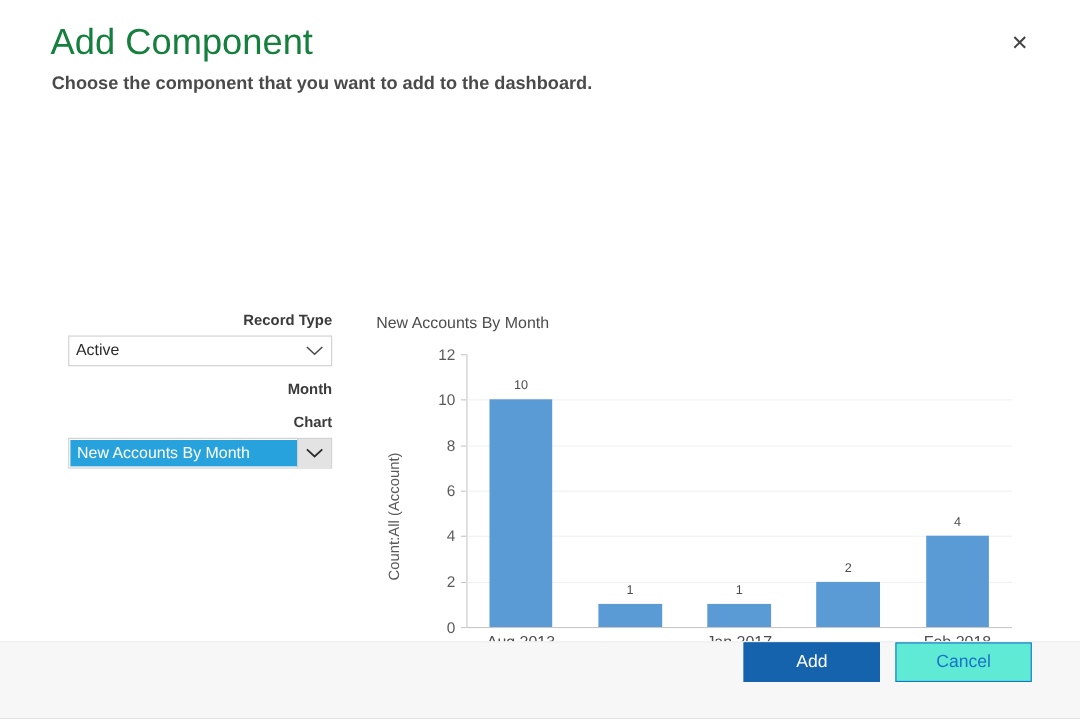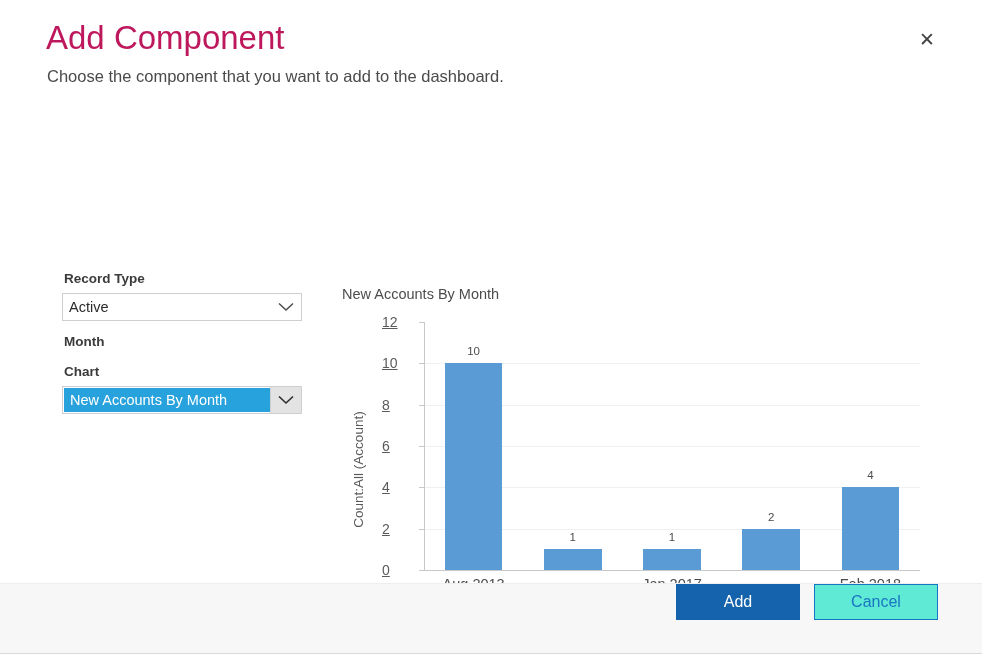--- a/index.html
+++ b/index.html
@@ -27,28 +27,28 @@
 
   
   .dlg-header {
     position: relative;
     padding: 18px 44px 0 46px;
     flex: 0 0 auto;
   }
   .dlg-title {
     font-size: 33px;
     font-weight: 400;
-    color: #be185d;
+    color: #15803d;
     line-height: 40px;
     letter-spacing: 0px;
     margin: 0;
   }
   .dlg-subtitle {
     font-size: 16.5px;
-    font-weight: 400;
+    font-weight: 700;
     color: #4a4a4a;
     line-height: 24px;
     margin: 6px 0 0 1px;
   }
   .close-btn {
     position: absolute;
     top: 28px;
     right: 44px;
     width: 22px;
     height: 22px;
@@ -69,22 +69,23 @@
   .dlg-body {
     flex: 1 1 auto;
     position: relative;
     padding: 0;
   }
 
   
   .form-col {
     position: absolute;
     left: 62px;
-    top: 182px;
+    top: 194px;
     width: 240px;
+    text-align: right;
   }
   .field-label {
     font-size: 13.5px;
     font-weight: bold;
     color: #3b3b3b;
     line-height: 18px;
     margin: 0 0 5px 2px;
   }
   .field-group { margin-bottom: 12px; }
   .select-box {
@@ -168,25 +169,24 @@
     top: 322px;
     width: 560px;
     text-align: center;
     font-size: 13.5px;
     color: #4c4c4c;
   }
   .y-tick {
     position: absolute;
     right: 0;
     width: 30px;
-    text-align: left;
+    text-align: right;
     font-size: 14px;
     color: #5a5a5a;
     transform: translateY(-50%);
-    text-decoration: underline;
   }
   .x-tick {
     position: absolute;
     text-align: center;
     font-size: 14.5px;
     color: #4c4c4c;
     white-space: nowrap;
     transform: translateX(-50%);
   }
   .bar-value {

